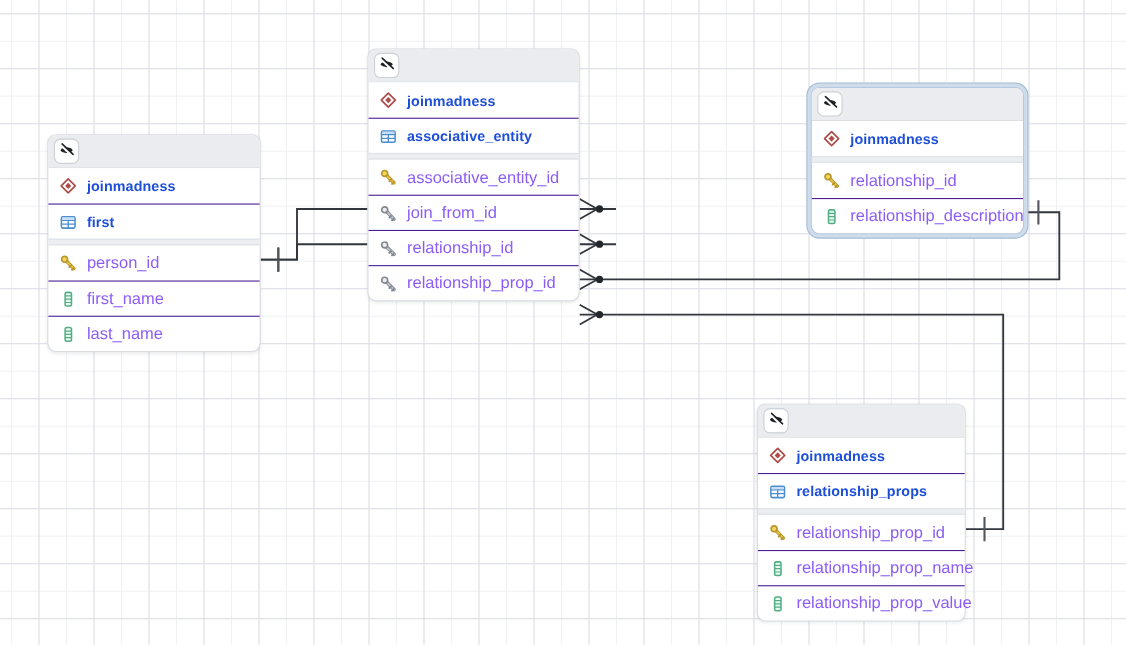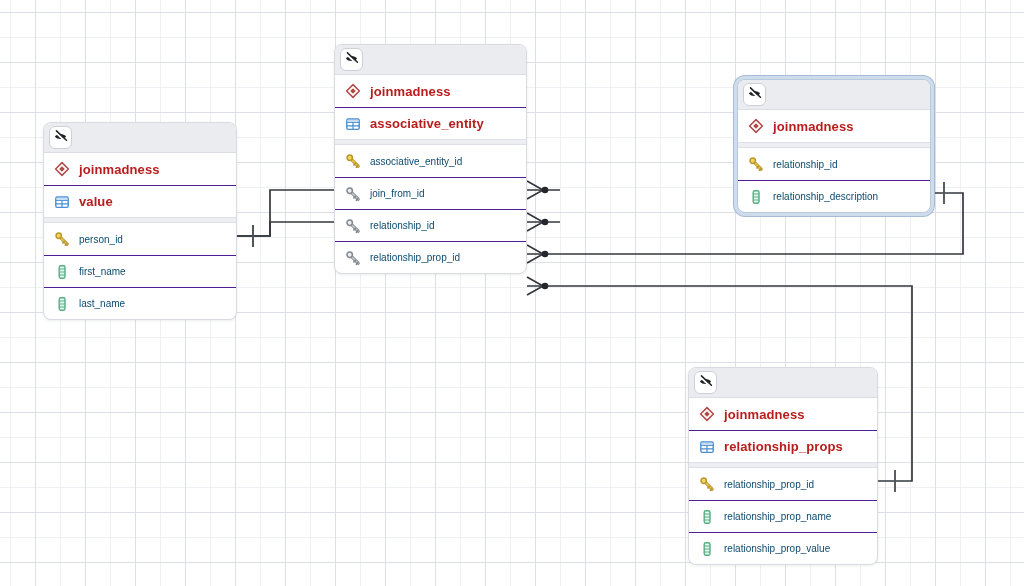--- a/index.html
+++ b/index.html
@@ -54,22 +54,22 @@
 
   .trow {
     height:32px;
     display:flex; align-items:center;
     padding:0 10px;
     gap:9px;
     box-sizing:border-box;
   }
   .trow + .trow { border-top:1px solid #4c1d95; }
   .trow .ic { display:flex; width:16px; height:16px; flex:0 0 16px; }
-  .name-row .lbl { font-size:13px; font-weight:700; color:#b91c1c; letter-spacing:.1px; }
-  .col-row .lbl { font-size:10px; font-weight:400; color:#0c4a6e; }
+  .name-row .lbl { font-size:13px; font-weight:700; color:#1d4ed8; letter-spacing:.1px; }
+  .col-row .lbl { font-size:15px; font-weight:400; color:#8b5cf6; }
 
   .section-divider {
     height:4px;
     background:#eceef2;
     border-top:1px solid #dde0e6;
     border-bottom:1px solid #dde0e6;
     box-sizing:content-box;
   }
 </style>
 </head>
@@ -126,21 +126,21 @@
       </div>
       <div class="trow name-row">
         <span class="ic">
           <svg width="16" height="16" viewBox="0 0 16 16">
        <rect x="1.8" y="3" width="12.4" height="10.4" rx="1.4" fill="#ffffff" stroke="#4a8ed2" stroke-width="1.4"></rect>
        <path d="M1.8 6.3 H14.2" stroke="#4a8ed2" stroke-width="1.2"></path>
        <rect x="2.5" y="3.7" width="11" height="2" fill="#c6def5"></rect>
        <path d="M1.8 9.8 H14.2 M8 6.3 V13.4" stroke="#4a8ed2" stroke-width="1.2"></path>
      </svg>
         </span>
-        <span class="lbl">value</span>
+        <span class="lbl">first</span>
       </div>
       <div class="section-divider"></div>
       <div class="trow col-row">
         <span class="ic">
           <svg width="16" height="16" viewBox="0 0 16 16">
     <line x1="6.6" y1="6.6" x2="13.2" y2="13.2" stroke="#b8952f" stroke-width="3.2" stroke-linecap="round"></line>
     <line x1="6.6" y1="6.6" x2="13.2" y2="13.2" stroke="#e9c23f" stroke-width="1.6" stroke-linecap="round"></line>
     <line x1="10.4" y1="10.4" x2="9" y2="11.8" stroke="#b8952f" stroke-width="1.8" stroke-linecap="round"></line>
     <line x1="12.8" y1="12.8" x2="11.4" y2="14.2" stroke="#b8952f" stroke-width="1.8" stroke-linecap="round"></line>
     <circle cx="4.7" cy="4.7" r="2.7" fill="#f5d657" stroke="#b8952f" stroke-width="1.5"></circle>

